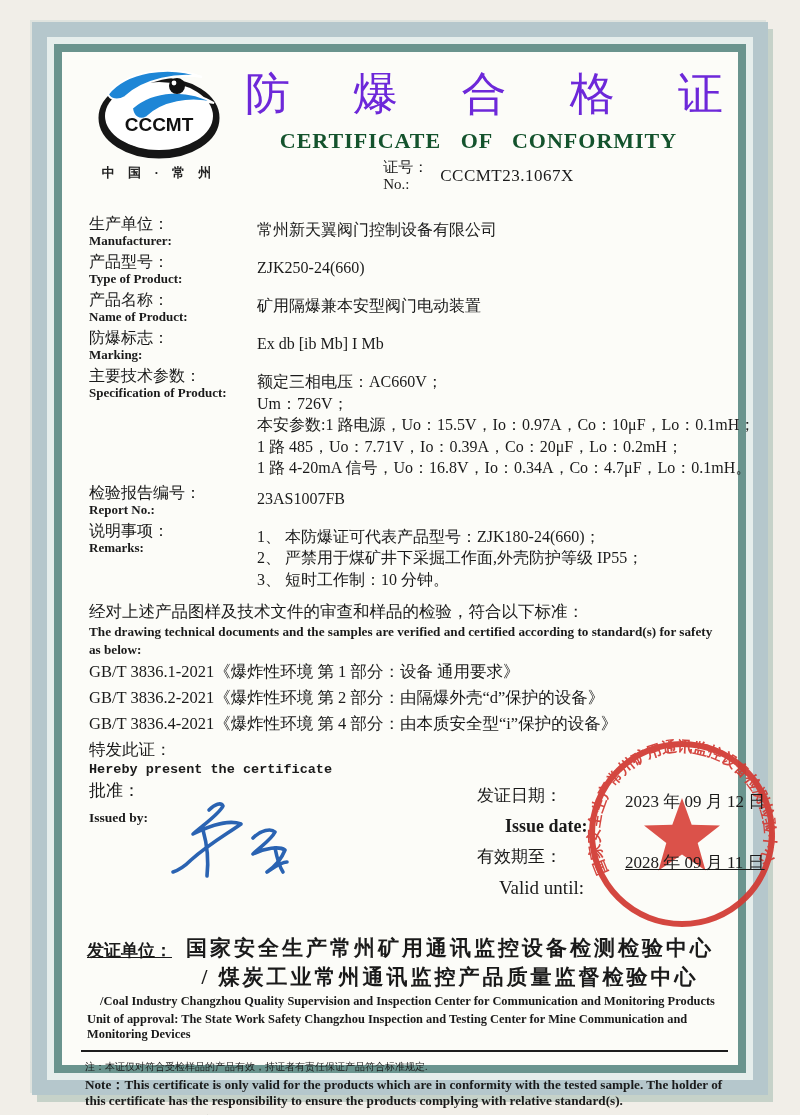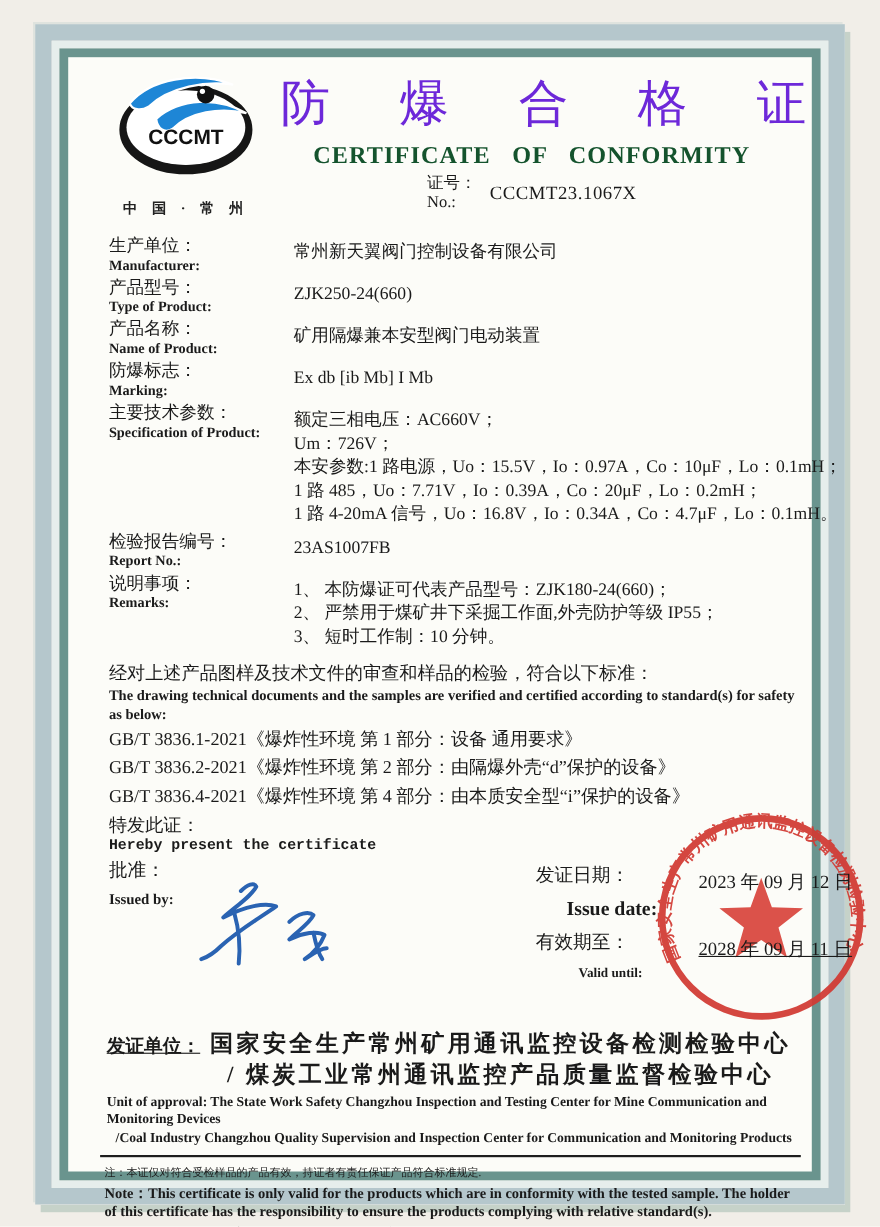--- a/index.html
+++ b/index.html
@@ -9,26 +9,26 @@
     font-family:"Liberation Serif","DejaVu Serif",serif;
     color:#1a1a1a;
   }
   .cert{
     position:absolute;left:32px;top:22px;width:736px;height:1073px;
     border:15px solid #b5c7cc;box-sizing:border-box;
     box-shadow:5px 7px 0 #c6d2c9, -2px -2px 0 #dfe3de;
   }
   .cert-mid{position:absolute;inset:0;border:7px solid #e6eeec;}
   .cert-inner{position:absolute;inset:0;border:8px solid #6a948e;background:#fcfcf8;}
-  .paper{position:absolute;inset:0;padding:6px 0 0 17px;}
+  .paper{position:absolute;inset:0;padding:6px 0 0 7px;}
 
   
   .header{position:relative;height:142px;}
   .logo{position:absolute;left:14px;top:6px;width:152px;text-align:center;}
-  .logo-region{font-size:13px;font-weight:bold;letter-spacing:5px;margin-top:16px;color:#222;}
+  .logo-region{font-size:13px;font-weight:bold;letter-spacing:5px;margin-top:0px;color:#222;}
   .title-block{margin-left:150px;text-align:center;padding-top:6px;}
   .title-cn{font-size:45px;letter-spacing:26px;padding-left:26px;white-space:nowrap;color:#6d28d9;}
   .title-en{font-size:22px;font-weight:bold;letter-spacing:1px;word-spacing:13px;margin-top:4px;color:#14532d;}
   .certno{display:flex;justify-content:center;align-items:center;gap:12px;margin-top:5px;}
   .certno-labels div{font-size:15px;line-height:17px;text-align:left;}
   .certno-value{font-size:17px;letter-spacing:.5px;}
 
   
   .fields{margin:14px 14px 0 20px;}
   .frow{display:grid;grid-template-columns:168px 1fr;margin-bottom:4px;}
@@ -46,21 +46,21 @@
 
   
   .approve{position:relative;height:170px;margin-left:20px;}
   .approve-en{font-size:13.5px;font-weight:bold;font-family:Liberation Mono, monospace;}
   .approve-cn{font-size:17px;margin-top:2px;}
   .issuedby{font-size:13.5px;font-weight:bold;margin-top:8px;}
   .signature{position:absolute;left:68px;top:34px;}
   .dates{position:absolute;left:388px;top:22px;width:310px;font-size:17px;}
   .date-label-cn{font-size:17px;}
   .date-label-en{font-size:18px;font-weight:bold;margin:9px 0 8px 28px;}
-  .date-label-en2{font-size:12px;font-weight:bold;margin:9px 0 0 39px;}
+  .date-label-en2{font-size:19px;font-weight:normal;margin:9px 0 0 22px;}
   .date-val{position:absolute;font-size:17px;white-space:nowrap;z-index:3;}
   .date-val1{left:148px;top:6px;}
   .date-val2{left:148px;top:67px;text-decoration:underline;}
   .seal{position:absolute;left:495px;top:-26px;z-index:2;opacity:.93;}
 
   
   .issuer{margin:2px 10px 0 18px;}
   .issuer-cnrow{display:flex;align-items:flex-start;}
   .issuer-label{font-size:17px;font-weight:bold;white-space:nowrap;padding-top:5px;text-decoration:underline;}
   .issuer-lines{flex:1;text-align:center;}
@@ -226,22 +226,22 @@
     </div>
 
     <div class="issuer">
       <div class="issuer-cnrow">
         <div class="issuer-label">发证单位：</div>
         <div class="issuer-lines">
           <div class="issuer-line">国家安全生产常州矿用通讯监控设备检测检验中心</div>
           <div class="issuer-line">/ 煤炭工业常州通讯监控产品质量监督检验中心</div>
         </div>
       </div>
+      <div class="issuer-en issuer-en2">/Coal Industry Changzhou Quality Supervision and Inspection Center for Communication and Monitoring Products</div>
       <div class="issuer-en">Unit of approval: The State Work Safety Changzhou Inspection and Testing Center for Mine Communication and Monitoring Devices</div>
-      <div class="issuer-en issuer-en2">/Coal Industry Changzhou Quality Supervision and Inspection Center for Communication and Monitoring Products</div>
     </div>
 
     <div class="sep"></div>
 
     <div class="notes">
       <div class="note-cn">注：本证仅对符合受检样品的产品有效，持证者有责任保证产品符合标准规定.</div>
       <div class="note-en">Note：This certificate is only valid for the products which are in conformity with the tested sample. The holder of this certificate has the responsibility to ensure the products complying with relative standard(s).</div>
       <div class="contact-cn">
         <div>地址：江苏省常州市木梳路 1 号</div>
         <div>邮政编码：213015</div>

